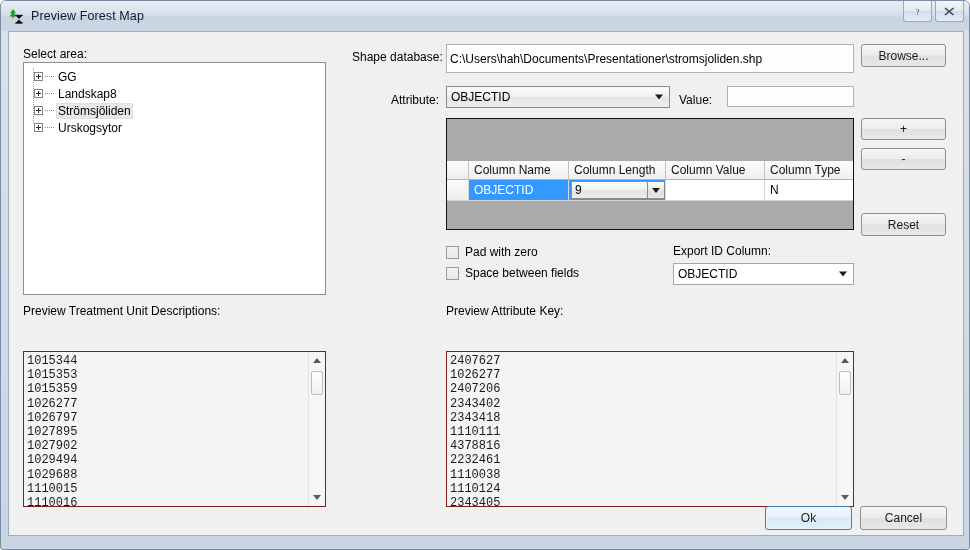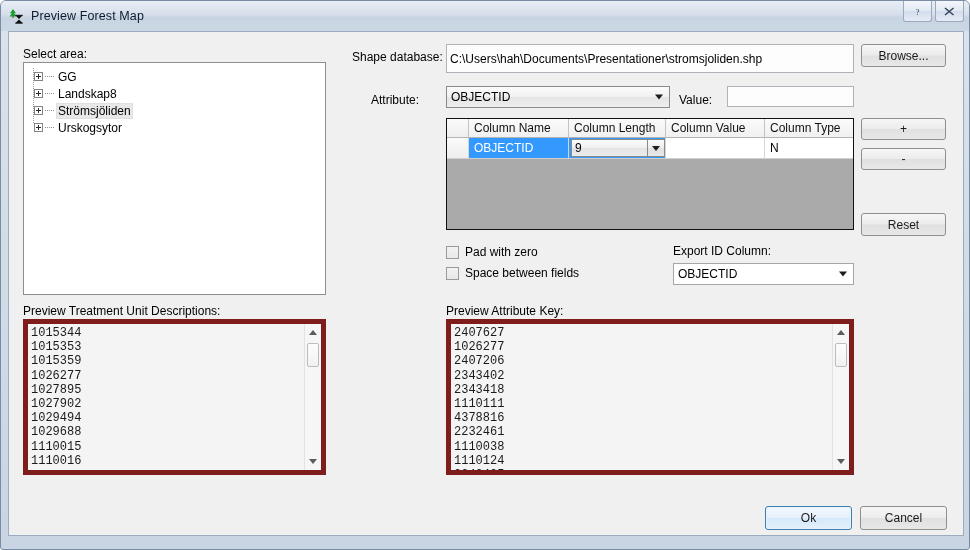--- a/index.html
+++ b/index.html
@@ -187,20 +187,21 @@
   .grid {
     position: absolute;
     background: #aaaaaa;
     border: 1px solid #111111;
     overflow: hidden;
   }
   .grid-header {
     display: flex;
     height: 19px;
     background: #f2f2f2;
+    margin-top: 42px;
   }
   .grid-header .cell {
     border-right: 1px solid #c3c3c3;
     border-bottom: 1px solid #b4b4b4;
     background: linear-gradient(180deg, #fbfbfb 0%, #f0f0f0 100%);
     display: flex; align-items: center;
     padding-left: 5px;
     font-size: 12px;
     color: #111;
     white-space: nowrap;
@@ -275,22 +276,23 @@
     border: 1px solid #9a9a9a;
     background: linear-gradient(180deg, #f2f2f2 0%, #e8e8e8 100%);
     margin-right: 6px;
     flex: 0 0 auto;
   }
 
   
   .listbox {
     position: absolute;
     background: #f4f4f4;
-    border: 5px solid #7f1d1d;
-    overflow: hidden;
+    border: 1px solid #7f1d1d;
+    overflow: hidden;
+    margin-top: 32px;
   }
   .list-inner {
     position: absolute;
     left: 0; top: 0; right: 17px; bottom: 0;
     padding: 2px 0 0 3px;
     font-family: "Liberation Mono", monospace;
     font-size: 12px;
     color: #1a1a1a;
     line-height: 14.2px;
     overflow: hidden;
@@ -396,20 +398,21 @@
     </div>
 
     <div class="lbl" style="left:14px; top:272px;">Preview Treatment Unit Descriptions:</div>
 
     <div class="listbox" style="left:14px; top:287px; width:303px; height:156px;">
       <div class="list-inner">
         <div>1015344</div>
         <div>1015353</div>
         <div>1015359</div>
         <div>1026277</div>
+        <div>1026797</div>
         <div>1027895</div>
         <div>1027902</div>
         <div>1029494</div>
         <div>1029688</div>
         <div>1110015</div>
         <div>1110016</div>
       </div>
       <div class="scrollbar">
         <div class="sb-btn up">
             <i></i>
@@ -420,21 +423,21 @@
           </div>
       </div>
     </div>
 
     <div class="lbl" style="left:343px; top:18px;">Shape database:</div>
 
     <div class="textbox" style="left:437px; top:12px; width:408px; height:29px;">C:\Users\hah\Documents\Presentationer\stromsjoliden.shp</div>
 
     <div class="btn" style="left:852px; top:12px; width:85px; height:23px;">Browse...</div>
 
-    <div class="lbl" style="left:362px; top:61px;">Attribute:</div>
+    <div class="lbl" style="left:382px; top:61px;">Attribute:</div>
 
     <div class="combo" style="left:437px; top:54px; width:224px; height:22px;">
       <span>OBJECTID</span>
       <span class="arrow"></span>
     </div>
 
     <div class="lbl" style="left:670px; top:61px;">Value:</div>
 
     <div class="textbox" style="left:718px; top:54px; width:127px; height:21px;"></div>
 

